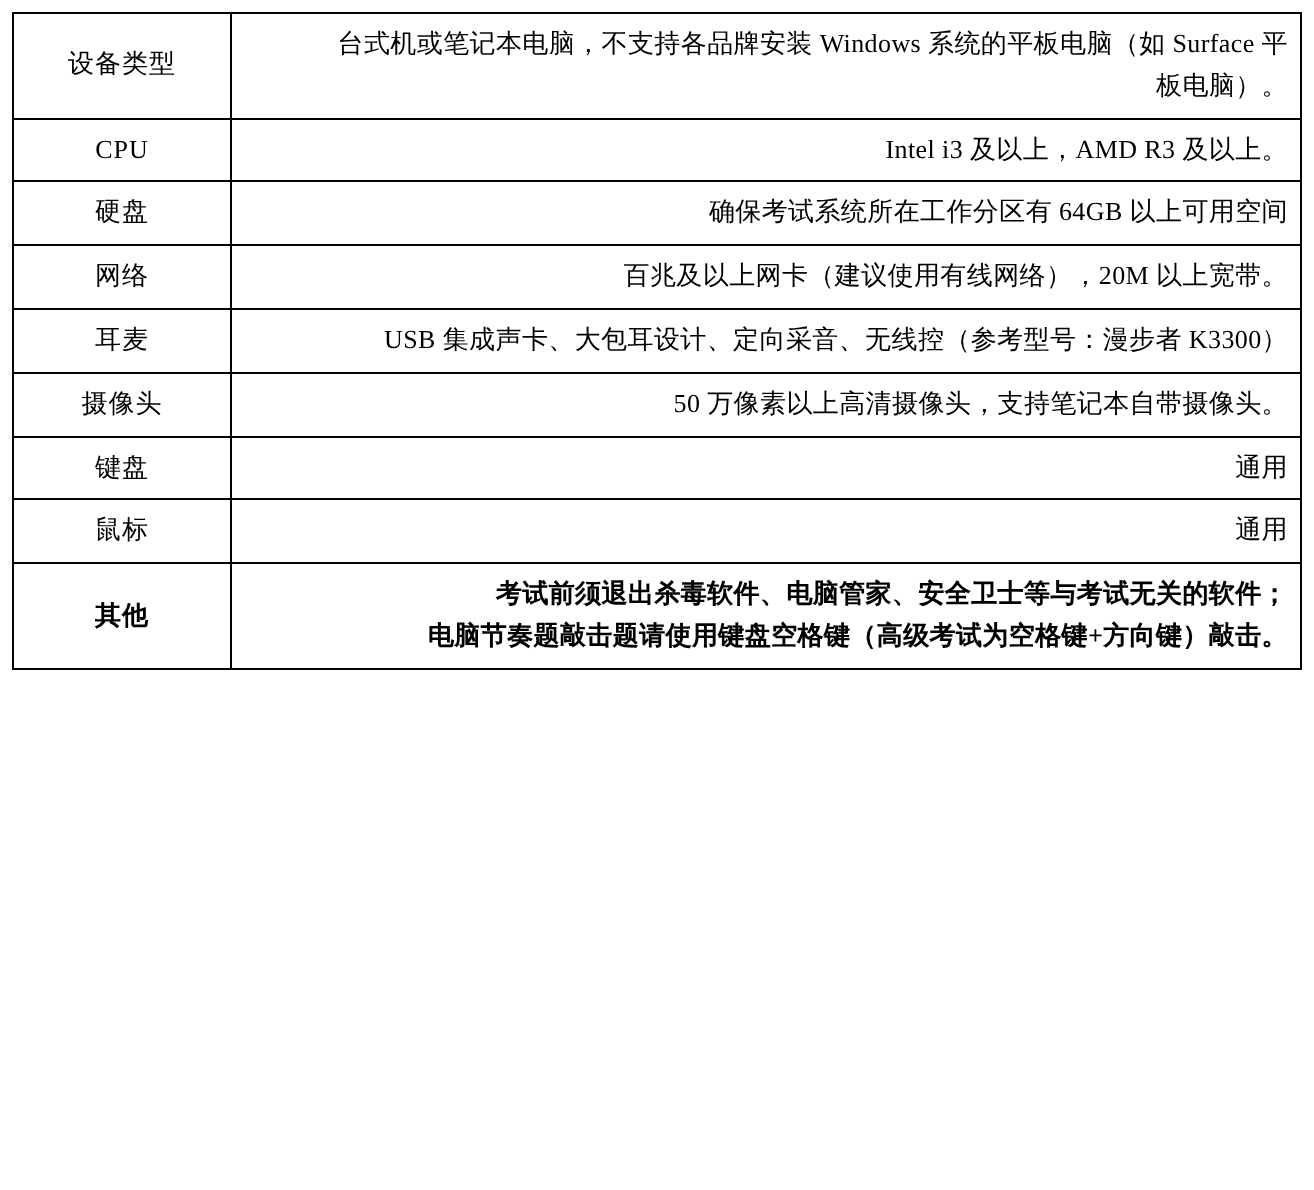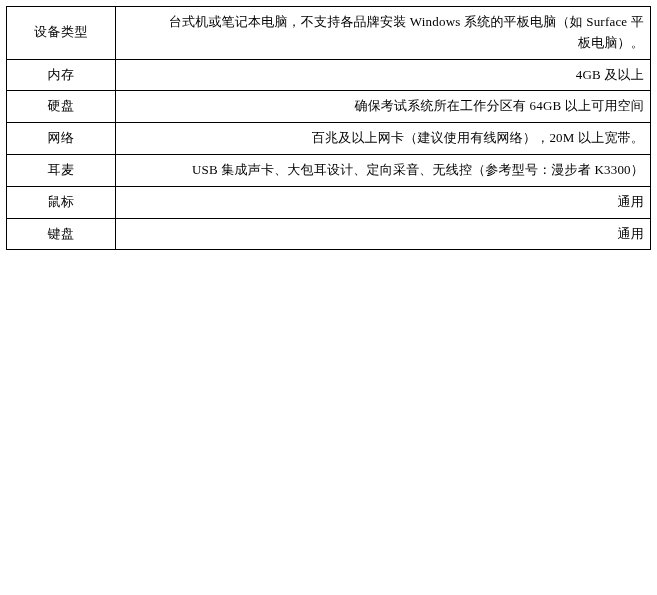--- a/index.html
+++ b/index.html
@@ -64,27 +64,27 @@
 
       <tr>
         <td class="label">设备类型</td>
         <td class="value">
           <span class="row-line">台式机或笔记本电脑，不支持各品牌安装 Windows 系统的平板电脑（如 Surface 平</span>
           <span class="row-line">板电脑）。</span>
         </td>
       </tr>
 
 
-
       <tr>
-        <td class="label">内存</td>
+        <td class="label">CPU</td>
         <td class="value">
-          <span class="row-line">4GB 及以上</span>
+          <span class="row-line">Intel i3 及以上，AMD R3 及以上。</span>
         </td>
       </tr>
+
 
       <tr>
         <td class="label">硬盘</td>
         <td class="value">
           <span class="row-line">确保考试系统所在工作分区有 64GB 以上可用空间</span>
         </td>
       </tr>
 
 
 
@@ -96,31 +96,44 @@
       </tr>
 
 
       <tr>
         <td class="label">耳麦</td>
         <td class="value">
           <span class="row-line">USB 集成声卡、大包耳设计、定向采音、无线控（参考型号：漫步者 K3300）</span>
         </td>
       </tr>
 
-
       <tr>
-        <td class="label">鼠标</td>
+        <td class="label">摄像头</td>
         <td class="value">
-          <span class="row-line">通用</span>
+          <span class="row-line">50 万像素以上高清摄像头，支持笔记本自带摄像头。</span>
         </td>
       </tr>
 
       <tr>
         <td class="label">键盘</td>
         <td class="value">
           <span class="row-line">通用</span>
         </td>
       </tr>
 
+      <tr>
+        <td class="label">鼠标</td>
+        <td class="value">
+          <span class="row-line">通用</span>
+        </td>
+      </tr>
+
+      <tr>
+        <td class="label bold">其他</td>
+        <td class="value bold">
+          <span class="row-line">考试前须退出杀毒软件、电脑管家、安全卫士等与考试无关的软件；</span>
+          <span class="row-line">电脑节奏题敲击题请使用键盘空格键（高级考试为空格键+方向键）敲击。</span>
+        </td>
+      </tr>
 
     </tbody>
   </table>
 </div>
 
 </body></html>

